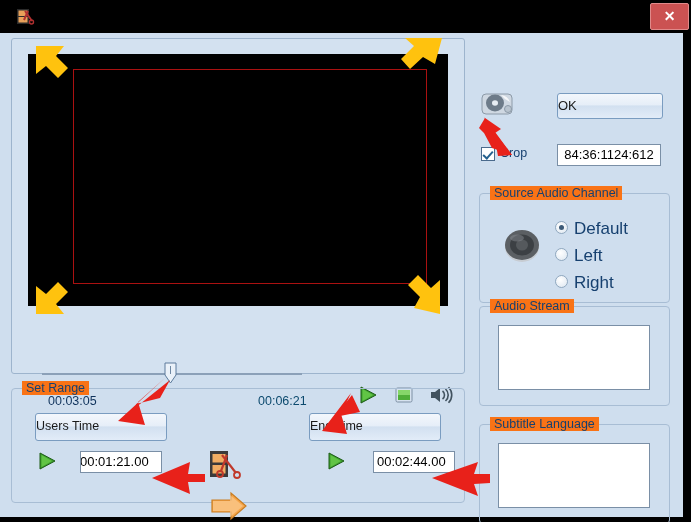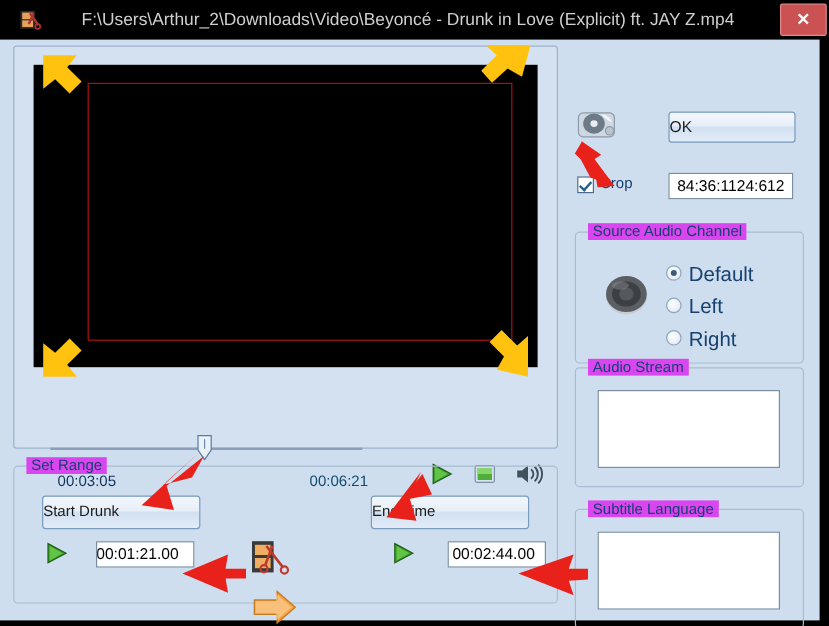--- a/index.html
+++ b/index.html
@@ -75,21 +75,21 @@
 
   
   .groupbox{
     position:absolute;
     border:1px solid #a8bdd4;
     border-radius:4px;
     background:transparent;
   }
   .groupbox > .gb-title{
     position:absolute;top:-8px;left:10px;
-    background:#d946ef;
+    background:#f97316;
     padding:0 4px;
     font-size:12.5px;color:#16406f;
     white-space:nowrap;
   }
   
   #setrange{
     left:11px;top:355px;width:452px;height:113px;
   }
   .winbutton{
     position:absolute;
@@ -168,21 +168,20 @@
   <div id="app-icon">
     <svg width="19" height="19" viewBox="0 0 19 19">
       <rect x="1" y="2" width="12" height="15" fill="#2b2b2b"></rect>
       <rect x="2.5" y="3.5" width="9" height="5.5" fill="#e8a15a"></rect>
       <rect x="2.5" y="10" width="9" height="5.5" fill="#e8a15a"></rect>
       <path d="M9 4 L16 14" stroke="#b03030" stroke-width="2" fill="none"></path>
       <path d="M12 4 L8 13" stroke="#b03030" stroke-width="2" fill="none"></path>
       <circle cx="15.5" cy="15" r="2" fill="none" stroke="#b03030" stroke-width="1.4"></circle>
     </svg>
   </div>
-  <div id="title-text">F:\Users\Arthur_2\Downloads\Video\Beyoncé - Drunk in Love (Explicit) ft. JAY Z.mp4</div>
   <div id="close-button">✕</div>
 </div>
 
 <div id="client">
 
   <div id="preview-panel">
 
     <div id="video-area">
       <div id="crop-rect"></div>
     </div>
@@ -217,21 +216,21 @@
         <path d="M13.5 7 A5 5 0 0 1 13.5 15" fill="none" stroke="#41525f" stroke-width="1.6"></path>
         <path d="M16.5 5 A8 8 0 0 1 16.5 17" fill="none" stroke="#41525f" stroke-width="1.6"></path>
         <path d="M19.5 3.2 A11 11 0 0 1 19.5 18.8" fill="none" stroke="#41525f" stroke-width="1.6"></path>
       </svg>
     </div>
   </div>
 
   <div class="groupbox" id="setrange">
     <div class="gb-title">Set Range</div>
 
-    <div class="winbutton" id="btn-start-time">Start Drunk</div>
+    <div class="winbutton" id="btn-start-time">Users Time</div>
     <div class="winbutton" id="btn-end-time">End Time</div>
 
     <div id="play-start">
       <svg width="22" height="22" viewBox="0 0 22 22">
         <path d="M4 3 L19 11 L4 19 Z" fill="#3ea02e" stroke="#1d5c16" stroke-width="1"></path>
         <path d="M5.5 5 L16 11 L5.5 17 Z" fill="#6ed04e" opacity="0.75"></path>
       </svg>
     </div>
     <div id="play-end">
       <svg width="22" height="22" viewBox="0 0 22 22">

